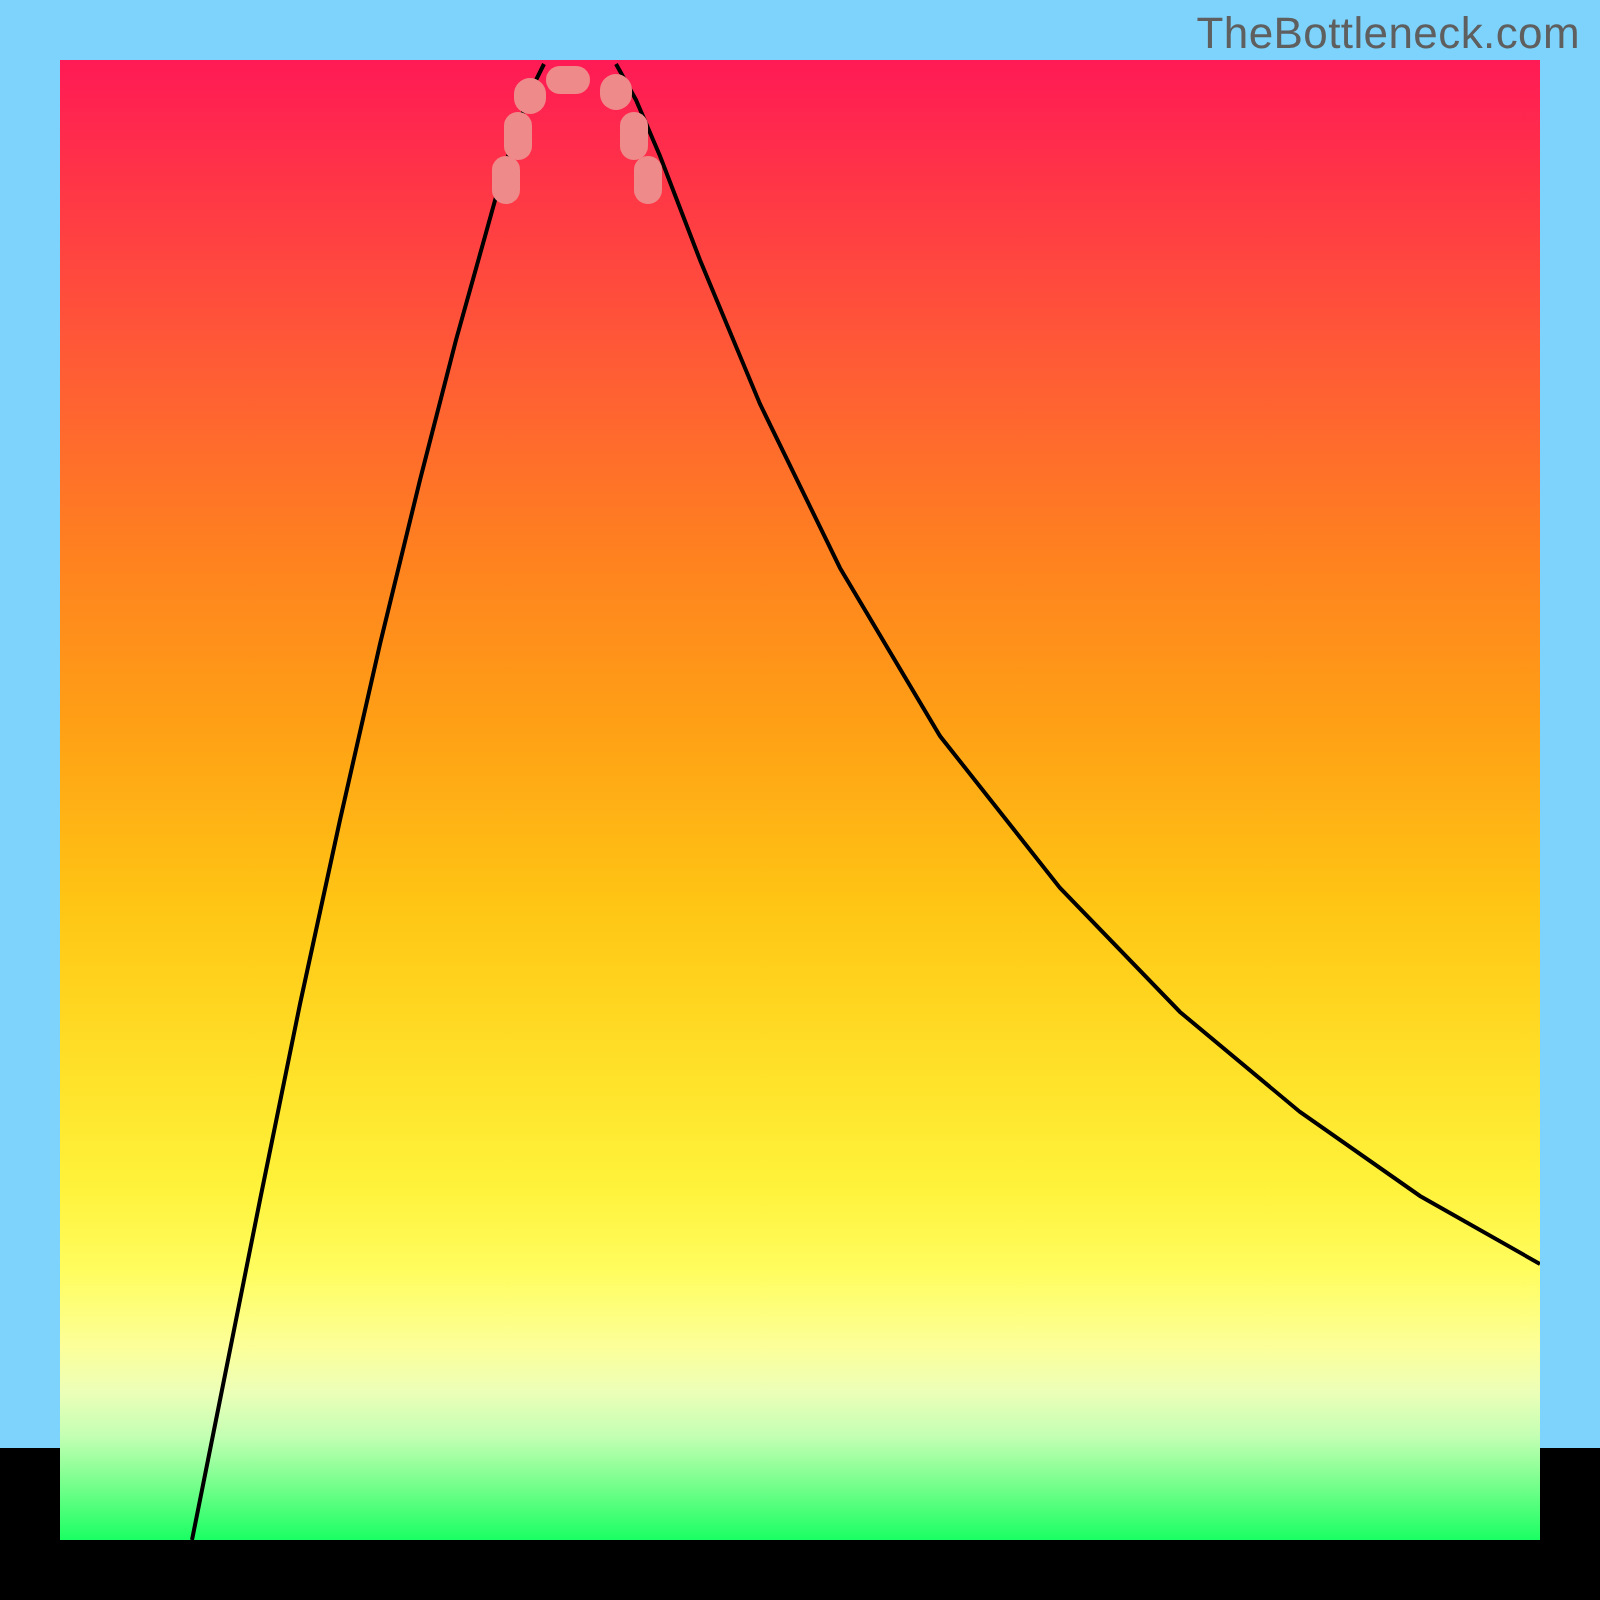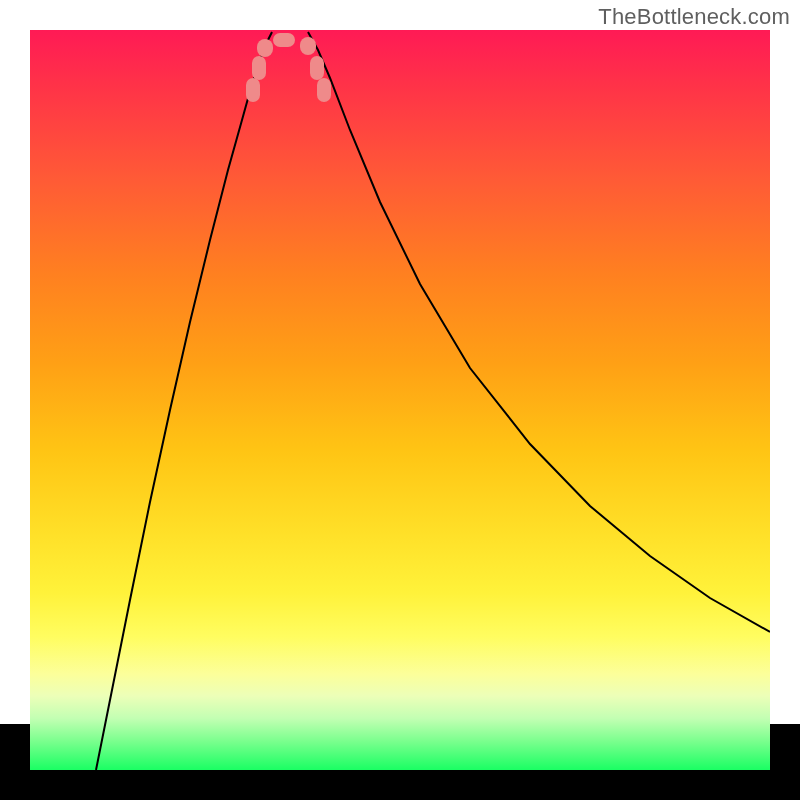--- a/index.html
+++ b/index.html
@@ -8,21 +8,21 @@
     width: 800px;
     height: 800px;
     background: #000;
     font-family: Arial, Helvetica, sans-serif;
     overflow: hidden;
   }
   .frame {
     position: relative;
     width: 800px;
     height: 724px;
-    background: #ffffff;
+    background: #7dd3fc;
   }
   .watermark {
     position: absolute;
     top: 4px;
     right: 10px;
     color: #5f5f5f;
     font-size: 22px;
     font-weight: 500;
     letter-spacing: 0.2px;
     z-index: 5;

